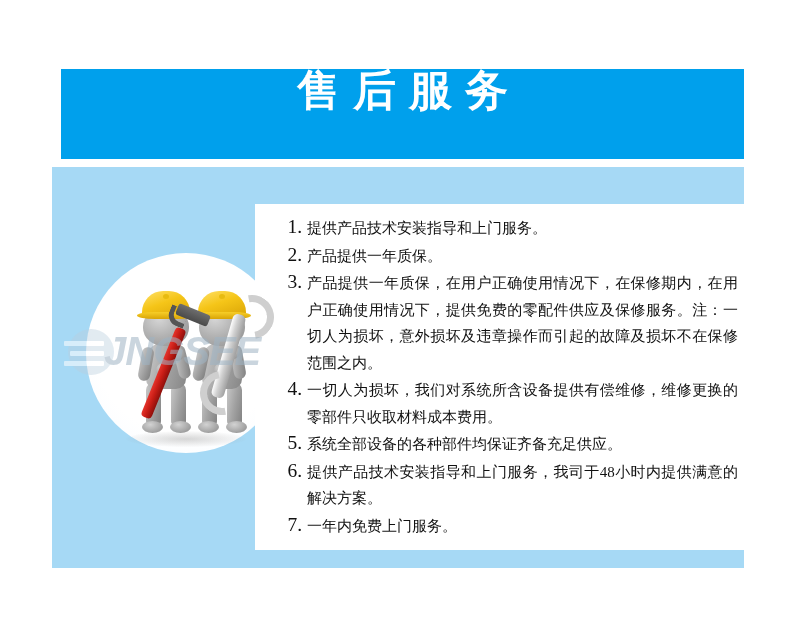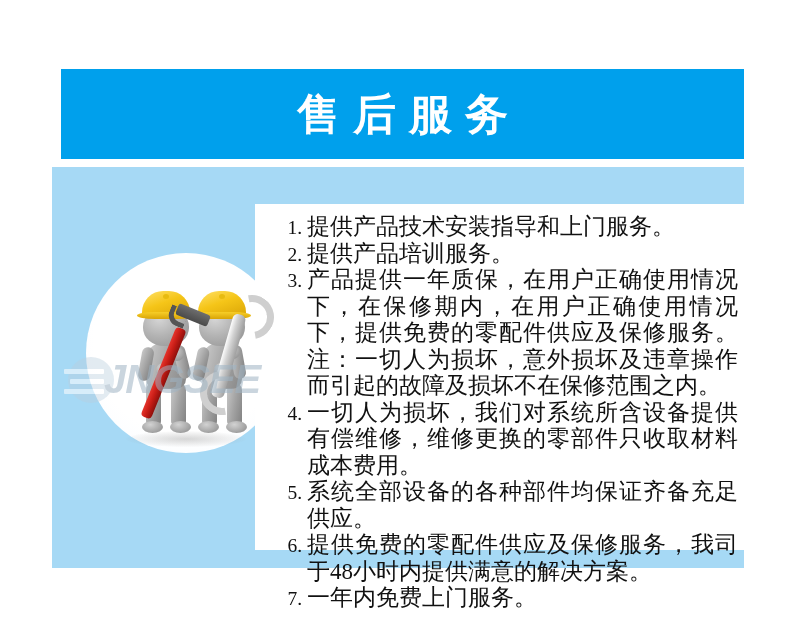--- a/index.html
+++ b/index.html
@@ -26,21 +26,20 @@
 
   
   .banner {
     position: absolute;
     left: 61px;
     top: 69px;
     width: 683px;
     height: 90px;
     background: #00A0EC;
     display: flex;
-    align-items: center;
     justify-content: center;
   }
   .banner-title {
     color: #ffffff;
     font-family: "Liberation Sans", "DejaVu Sans", sans-serif;
     font-weight: bold;
     font-size: 43px;
     letter-spacing: 13px;
     text-indent: 13px;
     line-height: 1;
@@ -68,21 +67,21 @@
     box-sizing: border-box;
     padding: 10px 6px 0 10px;
   }
 
   
   ol.service-list {
     margin: 0;
     padding: 0 0 0 42px;
     list-style-position: outside;
     list-style-type: decimal;
-    font-size: 23px;
+    font-size: 15px;
     line-height: 26.5px;
     color: #111111;
     font-family: "Liberation Serif", "DejaVu Serif", serif;
   }
   ol.service-list li {
     margin: 0 0 0 0;
     padding: 0;
     text-align: justify;
     text-justify: inter-ideograph;
   }
@@ -236,21 +235,21 @@
     left: 40px; bottom: 14px;
     background: radial-gradient(ellipse at 50% 50%, rgba(120,120,120,0.30) 0%, rgba(150,150,150,0.10) 55%, rgba(255,255,255,0) 75%);
     border-radius: 50%;
     z-index: 1;
   }
 
   
   .watermark {
     position: absolute;
     left: 60px;
-    top: 349px;
+    top: 321px;
     width: 290px;
     height: 62px;
     z-index: 40;
     pointer-events: none;
     opacity: 0.55;
     text-align: right;
   }
   .wm-mark {
     position: absolute;
     left: 0; top: 6px;
@@ -340,25 +339,25 @@
         <div class="wrench-jaw top" style="left:44px; top:12px;"></div>
         <div class="wrench-jaw bottom" style="left:14px; top:88px;"></div>
         <div class="hand" style="left:28px; top:80px;"></div>
         <div class="hand" style="left:40px; top:62px;"></div>
       </div>
     </div>
 
     <div class="content-card">
       <ol class="service-list">
         <li>提供产品技术安装指导和上门服务。</li>
-        <li>提供产品培训服务。</li>
+        <li>产品提供一年质保。</li>
         <li>产品提供一年质保，在用户正确使用情况下，在保修期内，在用户正确使用情况下，提供免费的零配件供应及保修服务。注：一切人为损坏，意外损坏及违章操作而引起的故障及损坏不在保修范围之内。</li>
         <li>一切人为损坏，我们对系统所含设备提供有偿维修，维修更换的零部件只收取材料成本费用。</li>
         <li>系统全部设备的各种部件均保证齐备充足供应。</li>
-        <li>提供免费的零配件供应及保修服务，我司于48小时内提供满意的解决方案。</li>
+        <li>提供产品技术安装指导和上门服务，我司于48小时内提供满意的解决方案。</li>
         <li>一年内免费上门服务。</li>
       </ol>
     </div>
 
   </div>
 
   <div class="watermark">
     <div class="wm-mark">
       <div class="wm-circle"></div>
       <div class="wm-bar b1"></div>

